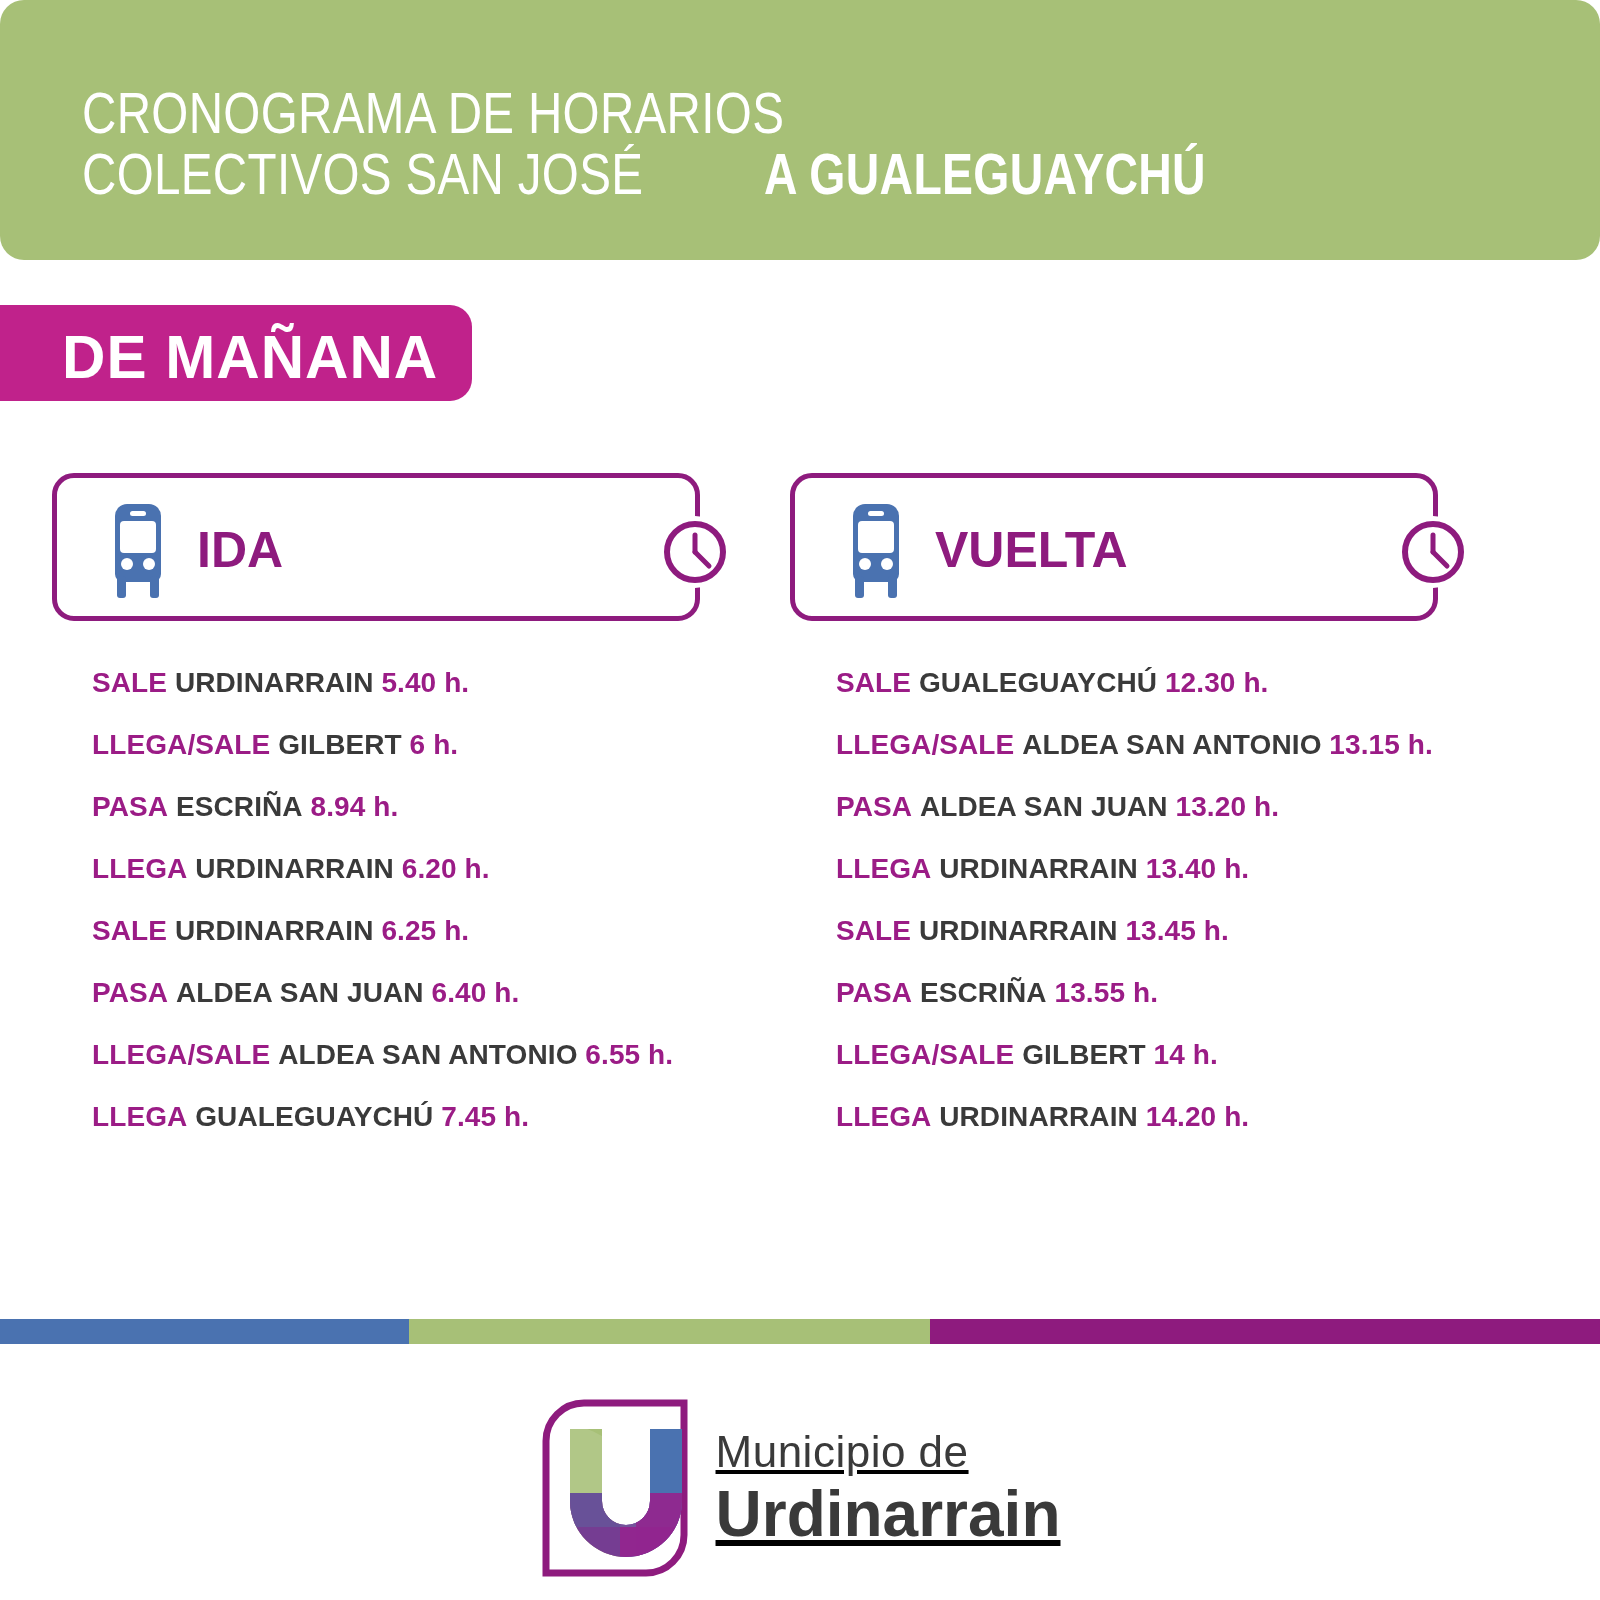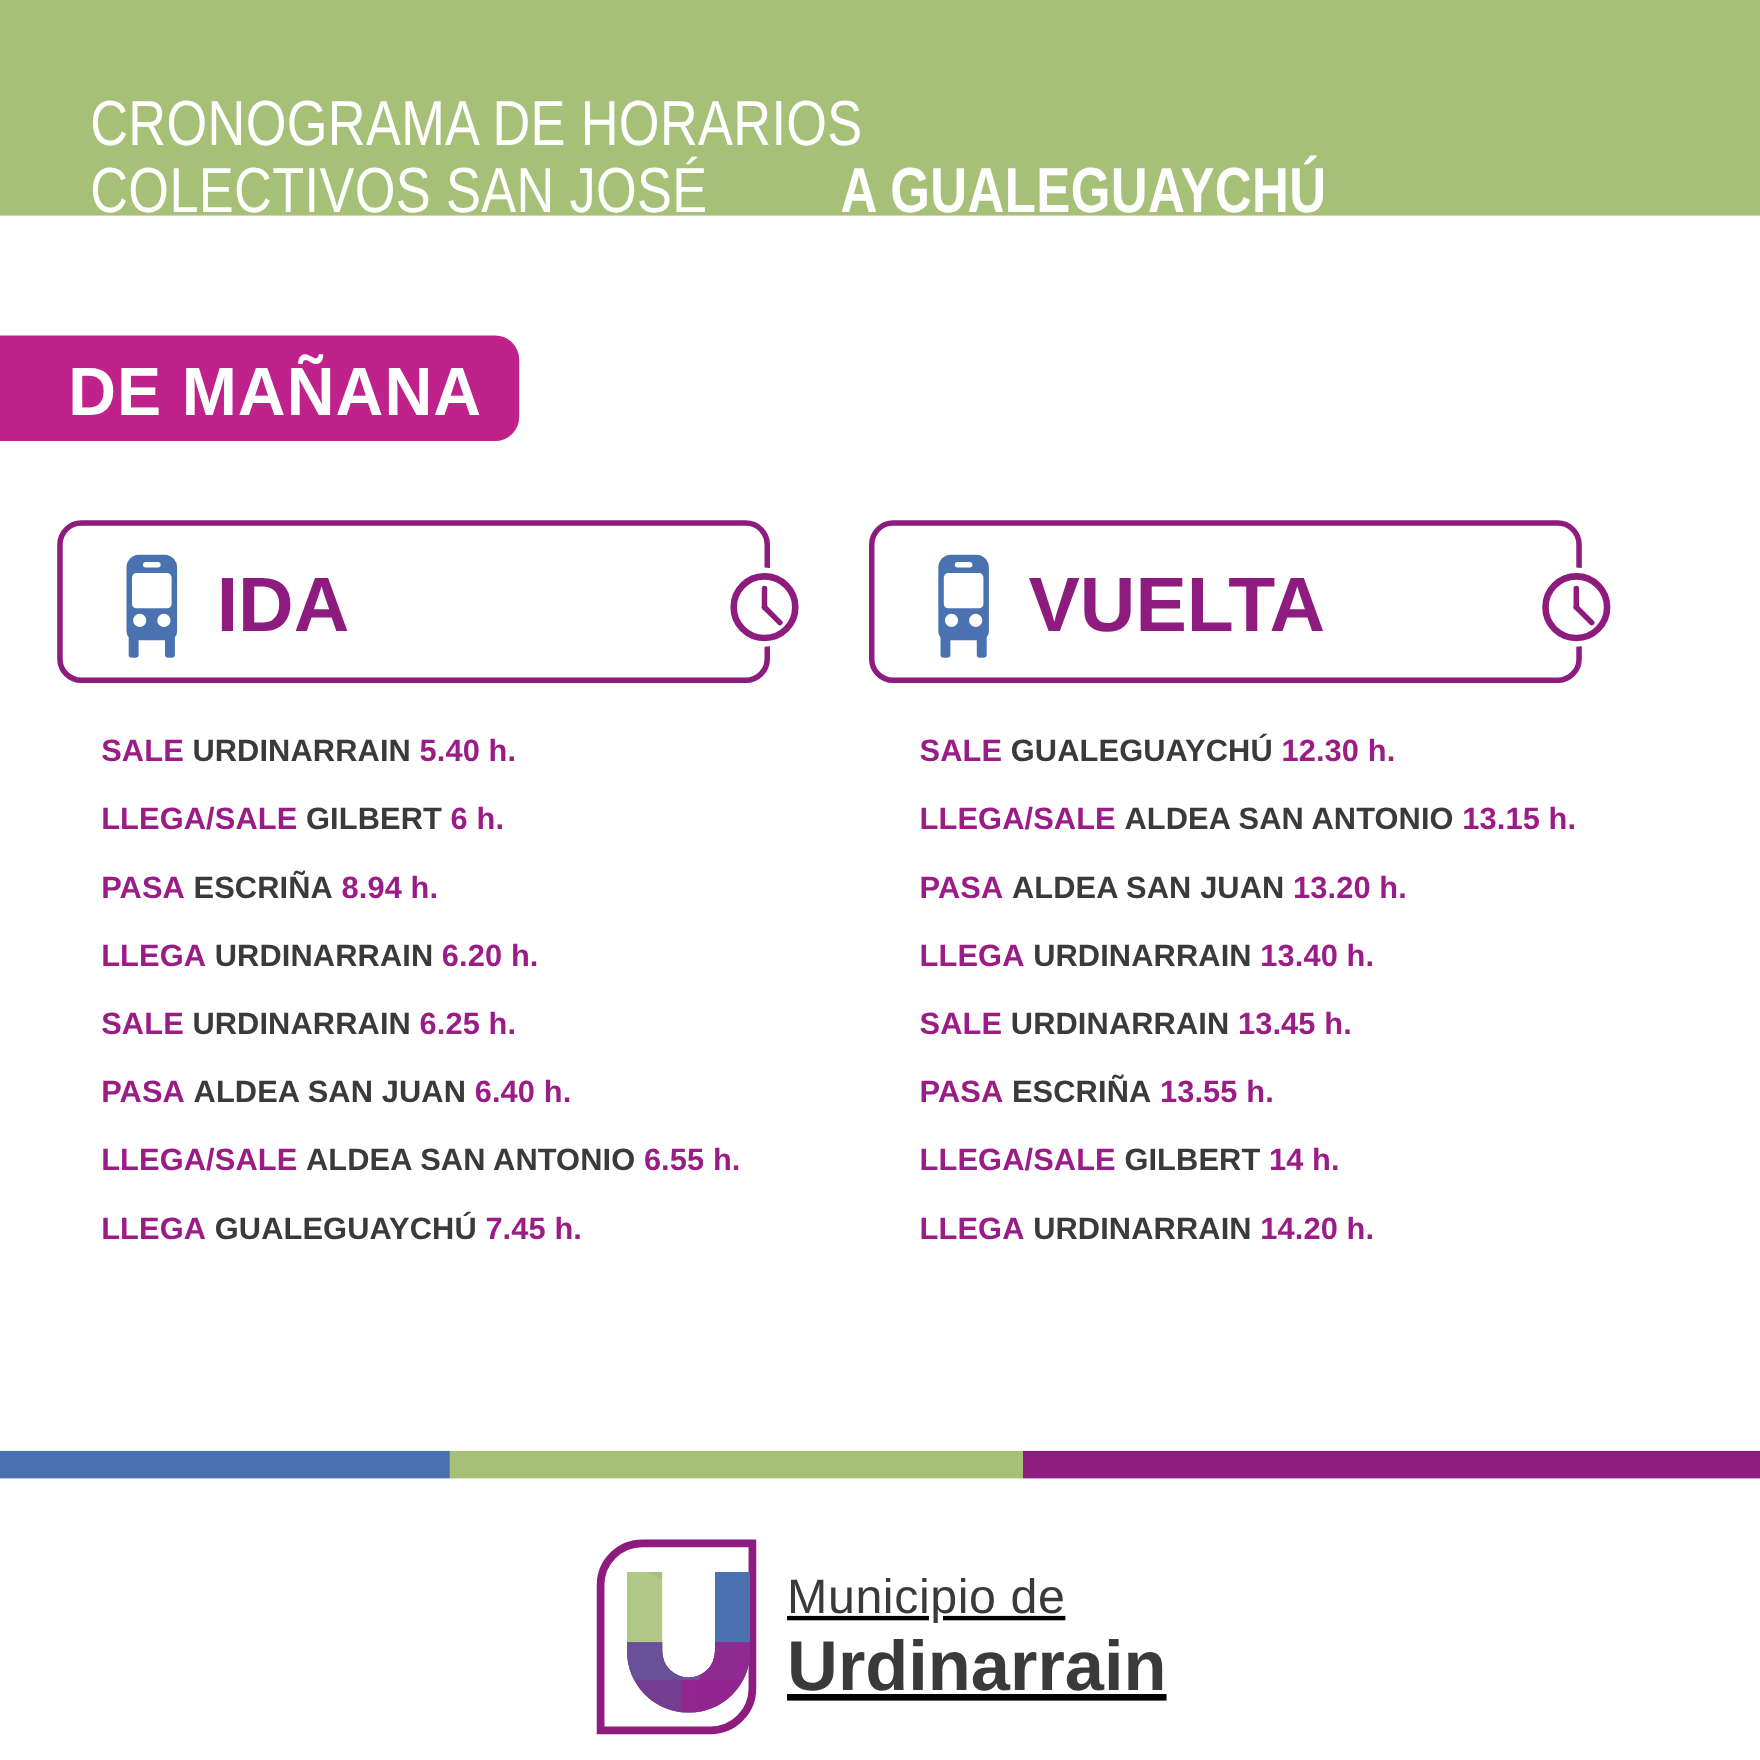--- a/index.html
+++ b/index.html
@@ -14,22 +14,23 @@
     overflow: hidden;
     position: relative;
   }
 
   
   .header-band {
     position: absolute;
     left: 0;
     top: 0;
     width: 1600px;
-    height: 196px;
+    height: 260px;
     background: #A7C077;
+    border-radius: 24px;
   }
   .header-title {
     position: absolute;
     left: 82px;
     top: 82px;
     color: #ffffff;
     line-height: 1.06;
     white-space: nowrap;
   }
   .header-line {
@@ -92,21 +93,21 @@
     left: 48px;
     top: 26px;
     width: 66px;
     height: 96px;
   }
   .dir-label {
     position: absolute;
     left: 140px;
     top: 22px;
     color: #8E1B7E;
-    font-size: 70px;
+    font-size: 50px;
     font-weight: 700;
     letter-spacing: 0px;
     line-height: 100px;
     white-space: nowrap;
   }
   .clock-icon {
     position: absolute;
     right: -36px;
     top: 38px;
     width: 72px;

